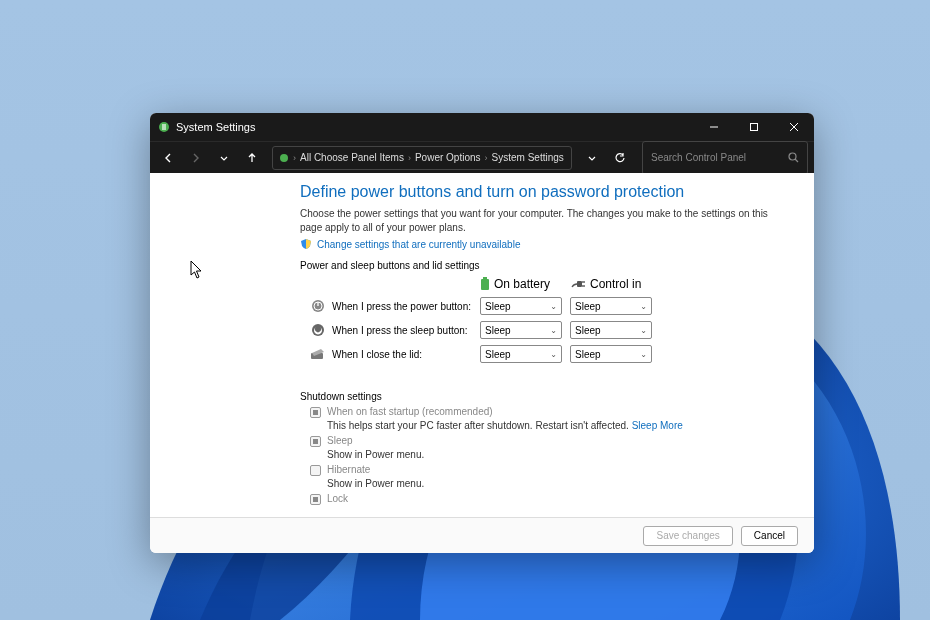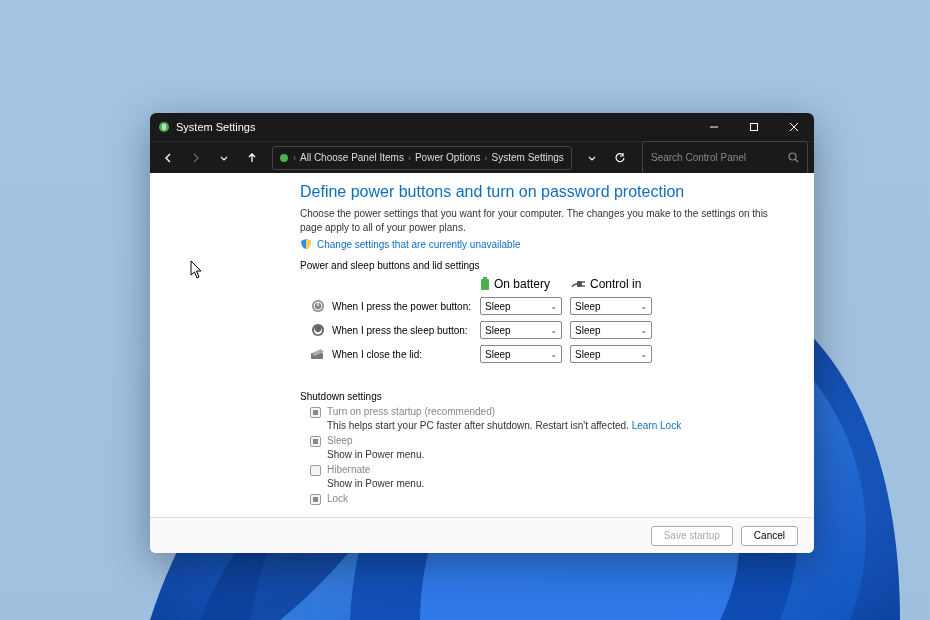--- a/index.html
+++ b/index.html
@@ -305,23 +305,23 @@
             <span class="chev">⌄</span>
           </div>
       </div>
     </div>
 
     <div class="shutdown">
       <div class="section-title">Shutdown settings</div>
 
       <div class="chk-row">
         <span class="chk checked"></span>
-        <span class="chk-label">Turn on press startup (recommended)</span>
-      </div>
-      <div class="chk-sub"><span>This helps start your PC faster after shutdown. Restart isn't affected.</span> <a href="#">Learn Lock</a></div>
+        <span class="chk-label">When on fast startup (recommended)</span>
+      </div>
+      <div class="chk-sub"><span>This helps start your PC faster after shutdown. Restart isn't affected.</span> <a href="#">Sleep More</a></div>
 
       <div class="chk-row">
         <span class="chk checked"></span>
         <span class="chk-label">Sleep</span>
       </div>
       <div class="chk-sub">Show in Power menu.</div>
 
       <div class="chk-row">
         <span class="chk"></span>
         <span class="chk-label">Hibernate</span>
@@ -329,16 +329,16 @@
       <div class="chk-sub">Show in Power menu.</div>
 
       <div class="chk-row">
         <span class="chk checked"></span>
         <span class="chk-label">Lock</span>
       </div>
     </div>
   </div>
 
   <div class="footer">
-    <div class="btn disabled">Save startup</div>
+    <div class="btn disabled">Save changes</div>
     <div class="btn">Cancel</div>
   </div>
 </div>
 
 </body></html>

